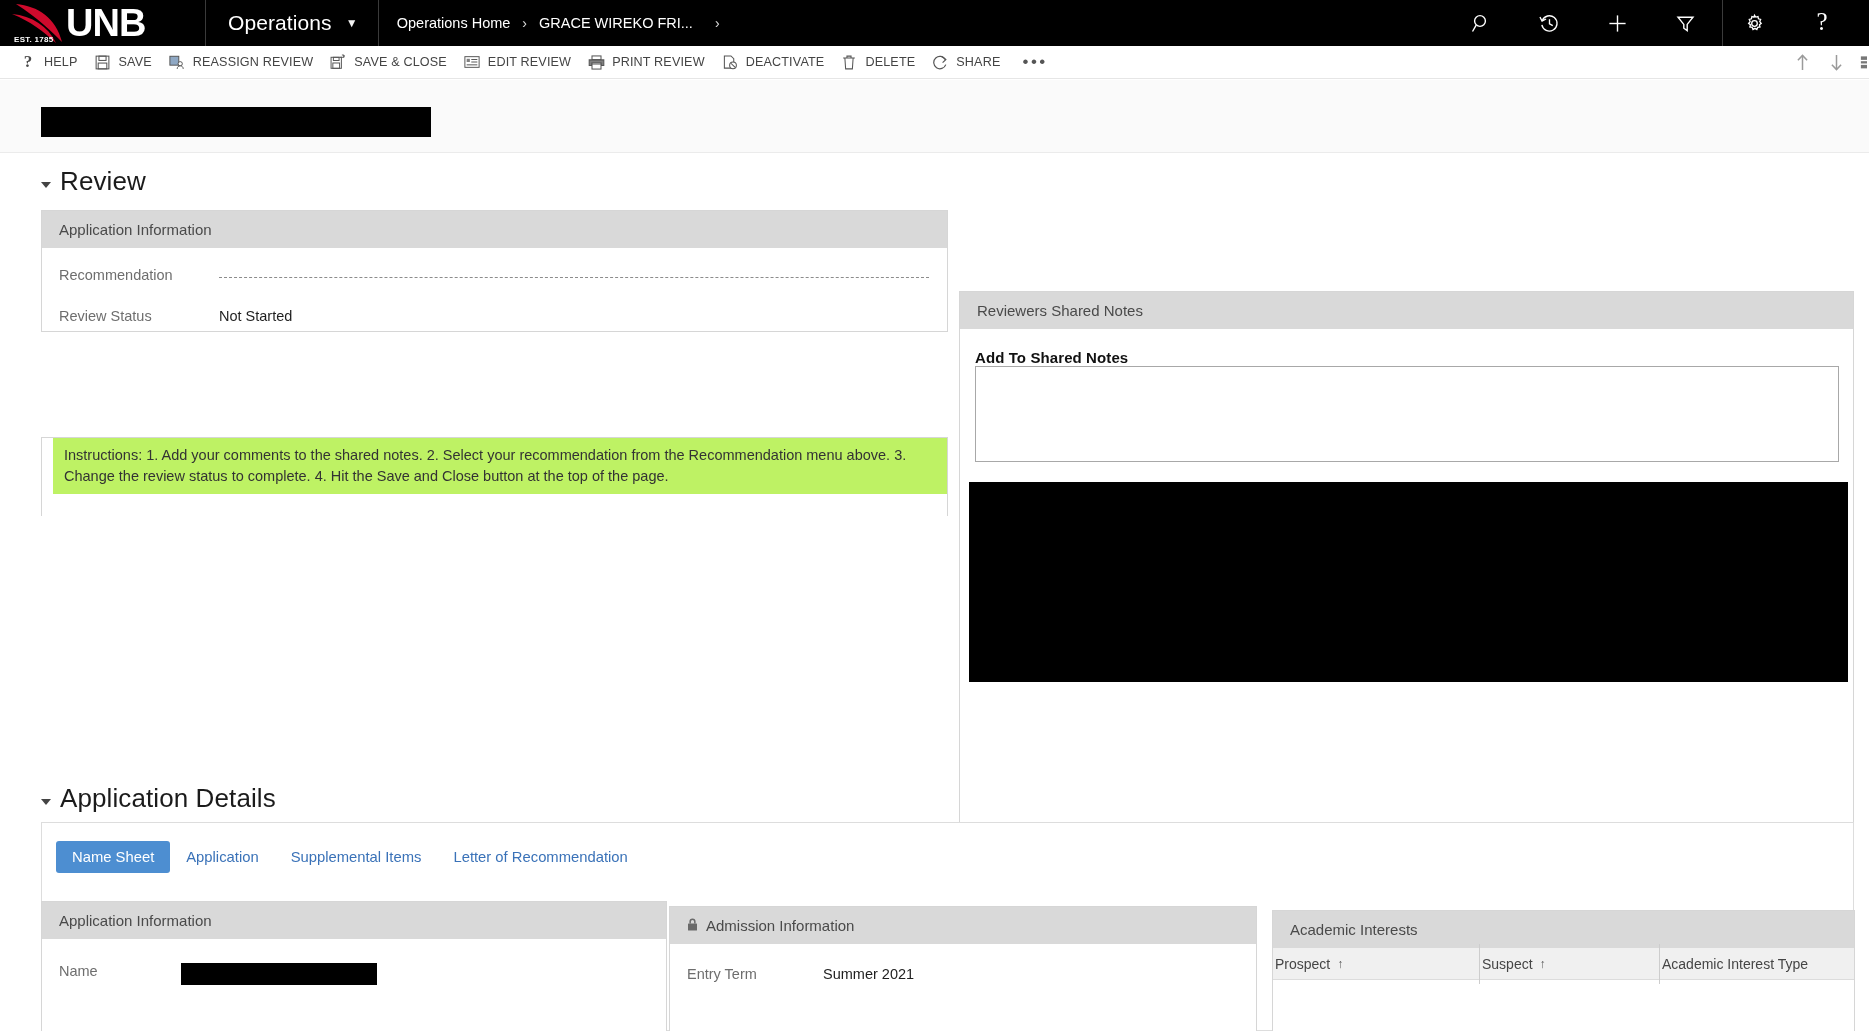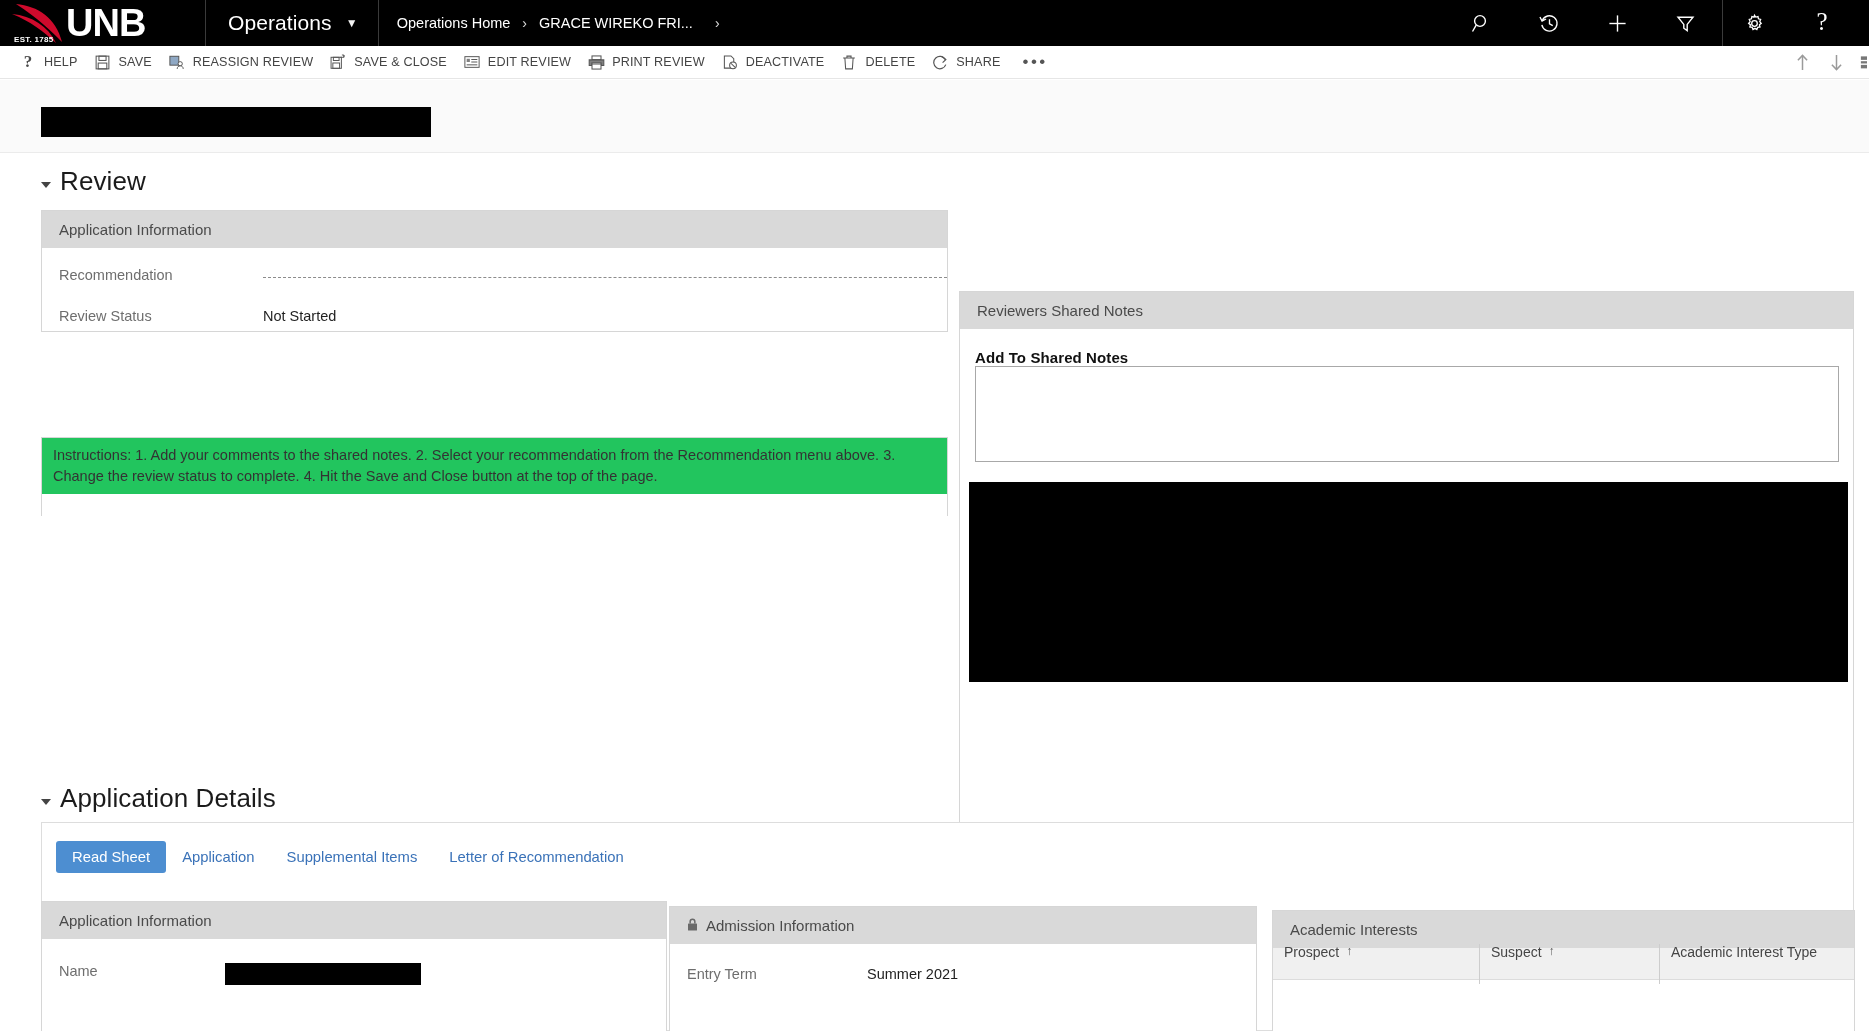--- a/index.html
+++ b/index.html
@@ -194,21 +194,20 @@
     font-size: 15px;
   }
   .panel-title .lock {
     margin-right: 8px;
     display: inline-flex;
     position: relative; top: -1px;
   }
   .field-row {
     display: flex; align-items: flex-start;
     padding: 0 0 0 17px;
-    gap: 44px;
   }
   .field-label {
     color: #6e6e6e;
     font-size: 14.5px;
     width: 118px;
     flex: 0 0 118px;
   }
   .field-value {
     color: #1f1f1f;
     font-size: 14.5px;
@@ -220,25 +219,26 @@
     margin-top: 4px;
   }
 
   
   .instructions-wrap {
     position: absolute;
     border: 1px solid #d6d6d6;
     background: #ffffff;
   }
   .instructions-text {
-    background: #22c55e;
+    background: #bef264;
     color: #333333;
     font-size: 14.5px;
     line-height: 1.42;
     padding: 7px 11px 8px 11px;
+    margin-left: 11px;
   }
   .instructions-blank {
     height: 28px;
     background: #ffffff;
   }
 
   
   .notes-label {
     color: #111111;
     font-size: 15px;
@@ -284,23 +284,23 @@
   
   .grid-head {
     display: flex; align-items: center;
     height: 32px;
     background: #f0f0f0;
     border-bottom: 1px solid #dcdcdc;
     font-size: 14px;
     color: #454545;
   }
   .grid-col {
-    padding-left: 11px;
+    padding-left: 2px;
     height: 40px;
-    display: flex; align-items: flex-start;
+    display: flex; align-items: center;
     border-right: 1px solid #cdcdcd;
     white-space: nowrap;
   }
   .grid-col:last-child { border-right: none; }
   .grid-col .sortarrow { margin-left: 7px; font-size: 12px; color: #555; }
   .grid-body { height: 26px; background: #fff; }
 
   .nm-redact {
     width: 196px; height: 22px;
   }
@@ -542,21 +542,21 @@
     <div class="redact" style="position:absolute; left:9px; top:190px; width:879px; height:200px;"></div>
   </div>
 
   <div class="section-head" style="left:41px; top:703px;">
     <span class="tri"></span>
     <span>Application Details</span>
   </div>
 
   <div class="tabs-panel" style="left:41px; top:742px; width:1813px; height:209px;">
     <div class="tabs-row">
-      <div class="tab active">Read Sheet</div>
+      <div class="tab active">Name Sheet</div>
       <div class="tab">Application</div>
       <div class="tab">Supplemental Items</div>
       <div class="tab">Letter of Recommendation</div>
     </div>
 
     <div class="panel" style="left:-1px; top:78px; width:626px; height:132px;">
       <div class="panel-title">Application Information</div>
       <div class="field-row" style="margin-top:24px;">
         <div class="field-label" style="width:122px; flex:0 0 122px;">Name</div>
         <div class="redact nm-redact"></div>

